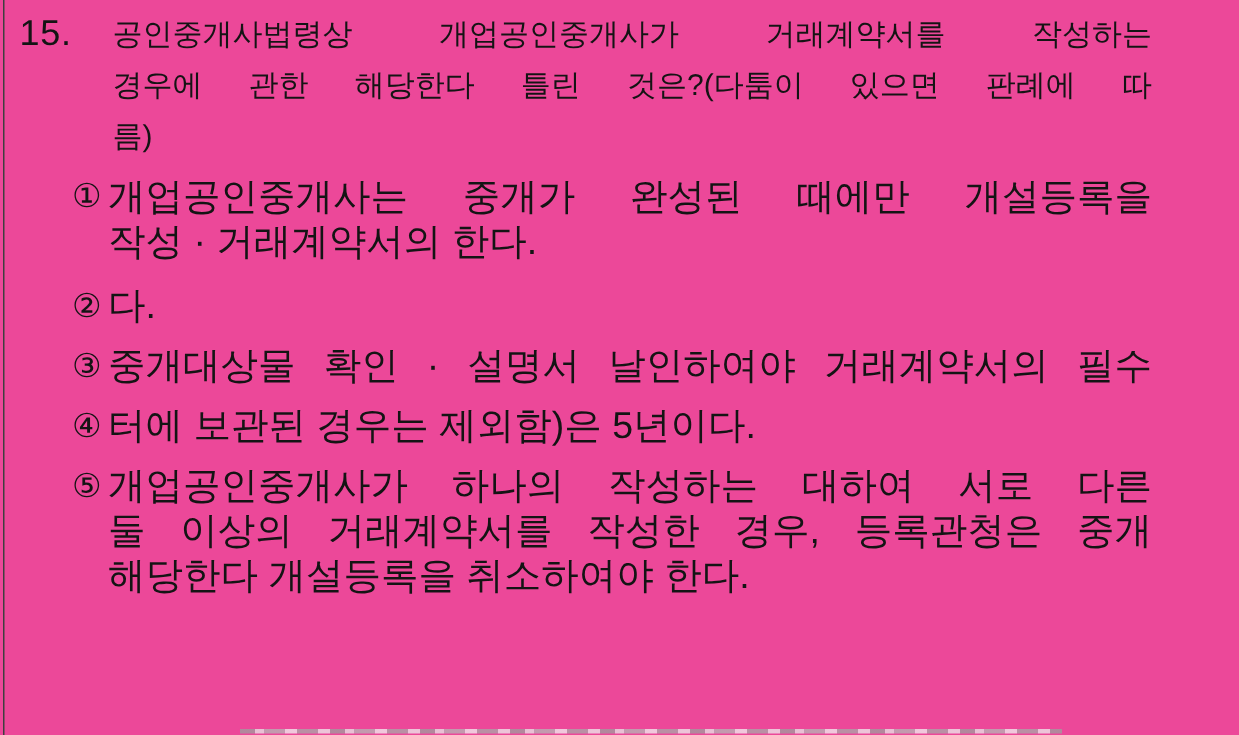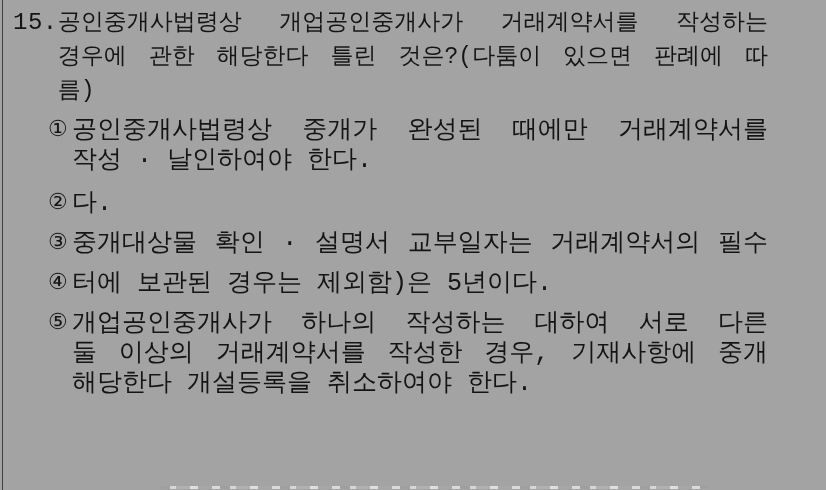--- a/index.html
+++ b/index.html
@@ -1,22 +1,22 @@
 <!DOCTYPE html>
 <html><head>
 <meta charset="utf-8">
 <style>
   html, body { margin: 0; padding: 0; }
   .page {
     position: relative;
     width: 826px;
     height: 490px;
-    background: #a3a3a3;
+    background: #ec4899;
     overflow: hidden;
-    font-family: Liberation Mono, monospace;
+    font-family: Liberation Sans, sans-serif;
     color: #141414;
     box-sizing: border-box;
   }
   .left-border {
     position: absolute;
     left: 2px; top: 0; bottom: 0;
     width: 1px;
     background: #3f3f3f;
   }
   .question-row {
@@ -25,22 +25,23 @@
     padding: 6px 58px 0 13px;
   }
   .q-num {
     flex: 0 0 35px;
     font-size: 24px;
     line-height: 34px;
     letter-spacing: 0.5px;
   }
   .q-text {
     flex: 1 1 auto;
-    font-size: 23px;
+    font-size: 20px;
     line-height: 34px;
+    margin-left: 27px;
   }
   .options { margin: 0; }
   .option-row {
     display: flex;
     align-items: flex-start;
     margin: 10px 58px 0 48px;
   }
   .option-row.first  { margin-top: 8px; }
   .option-row.second { margin-top: 13px; }
   .opt-marker {
@@ -80,46 +81,46 @@
         <div class="jline">공인중개사법령상 개업공인중개사가 거래계약서를 작성하는</div>
         <div class="jline">경우에 관한 해당한다 틀린 것은?(다툼이 있으면 판례에 따</div>
         <div class="jline jline-last">름)</div>
       </div>
   </div>
 
   <div class="options">
     <div class="option-row first">
       <span class="opt-marker">①</span>
       <div class="opt-text">
-          <div class="jline">공인중개사법령상 중개가 완성된 때에만 거래계약서를</div>
-          <div class="jline jline-last">작성 · 날인하여야 한다.</div>
+          <div class="jline">개업공인중개사는 중개가 완성된 때에만 개설등록을</div>
+          <div class="jline jline-last">작성 · 거래계약서의 한다.</div>
         </div>
     </div>
     <div class="option-row second">
       <span class="opt-marker">②</span>
       <div class="opt-text">
           <div class="jline jline-last">다.</div>
         </div>
     </div>
     <div class="option-row">
       <span class="opt-marker">③</span>
       <div class="opt-text">
-          <div class="jline">중개대상물 확인 · 설명서 교부일자는 거래계약서의 필수</div>
+          <div class="jline">중개대상물 확인 · 설명서 날인하여야 거래계약서의 필수</div>
         </div>
     </div>
     <div class="option-row">
       <span class="opt-marker">④</span>
       <div class="opt-text">
           <div class="jline jline-last">터에 보관된 경우는 제외함)은 5년이다.</div>
         </div>
     </div>
     <div class="option-row">
       <span class="opt-marker">⑤</span>
       <div class="opt-text">
           <div class="jline">개업공인중개사가 하나의 작성하는 대하여 서로 다른</div>
-          <div class="jline">둘 이상의 거래계약서를 작성한 경우, 기재사항에 중개</div>
+          <div class="jline">둘 이상의 거래계약서를 작성한 경우, 등록관청은 중개</div>
           <div class="jline jline-last">해당한다 개설등록을 취소하여야 한다.</div>
         </div>
     </div>
   </div>
 
   <div class="next-line-cutoff"></div>
 </div>
 
 </body></html>

